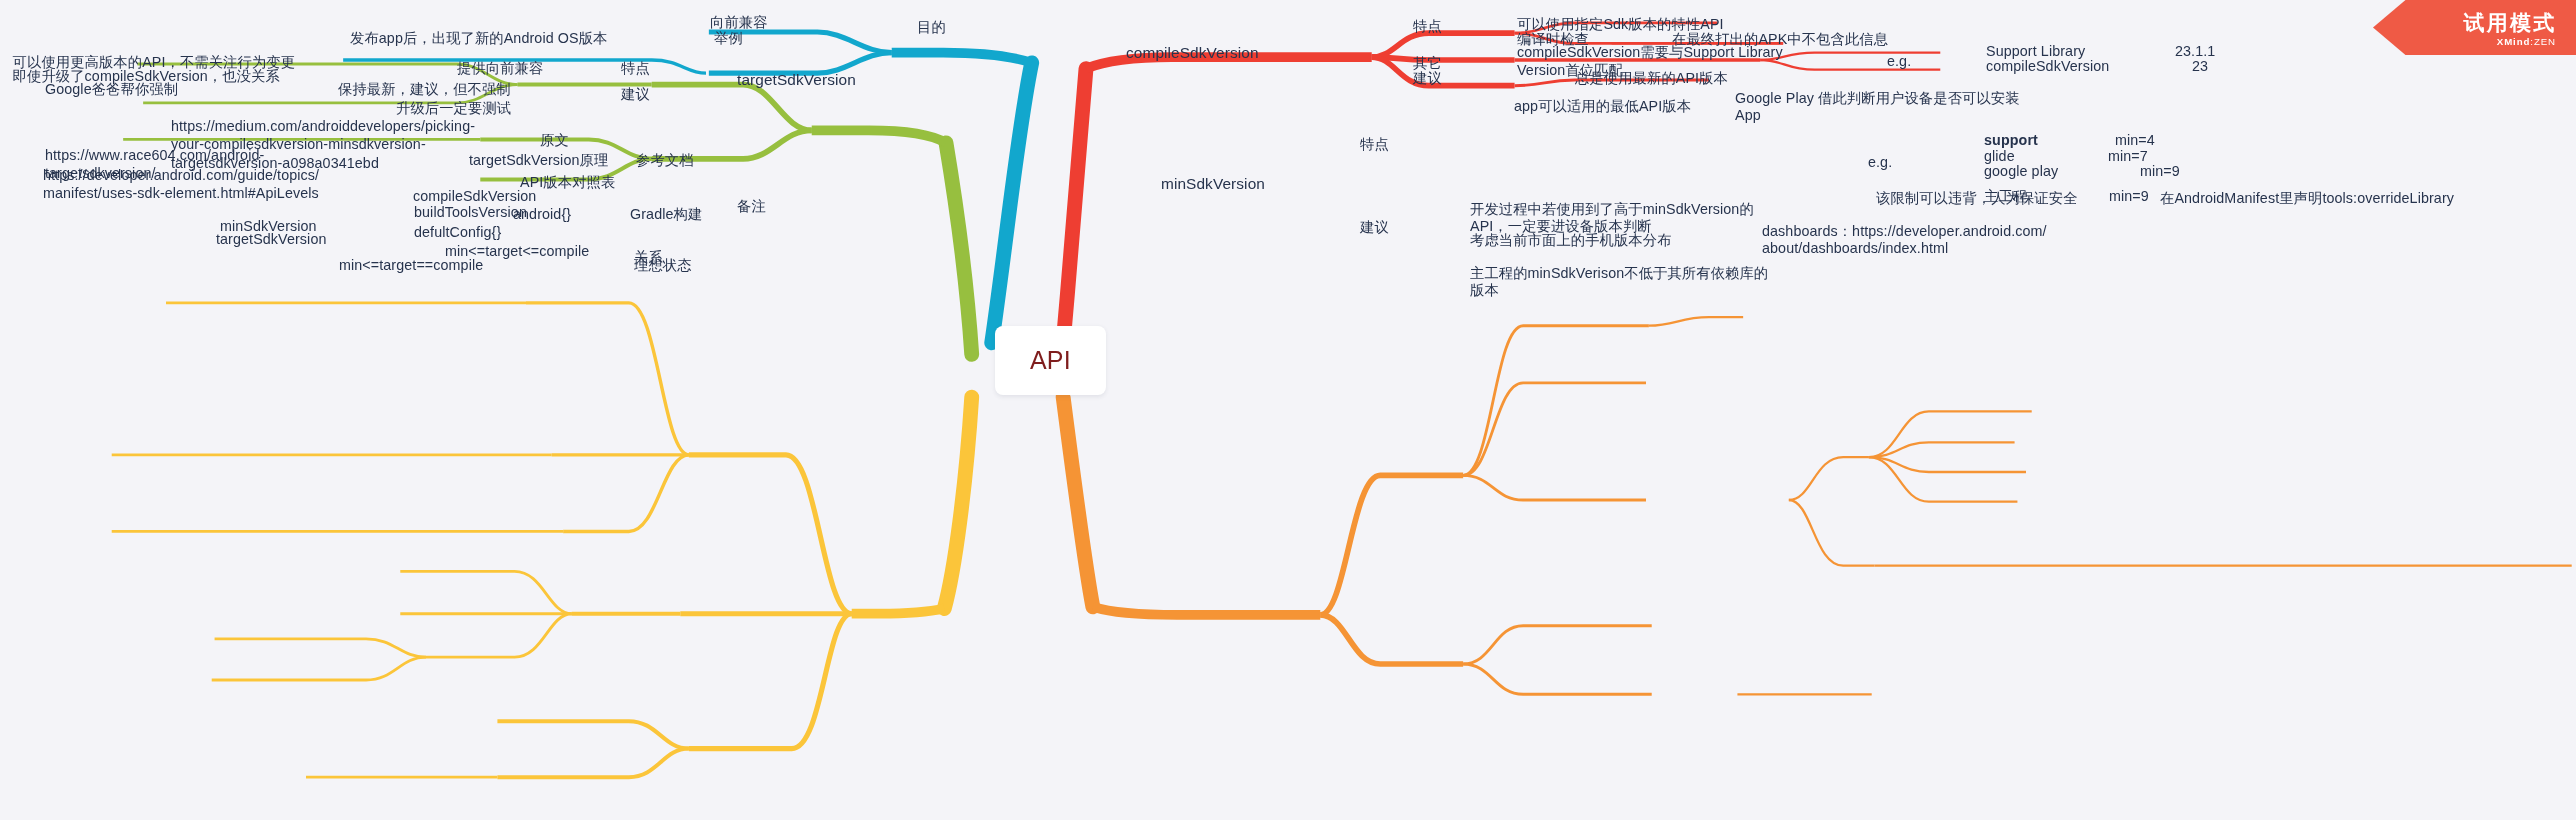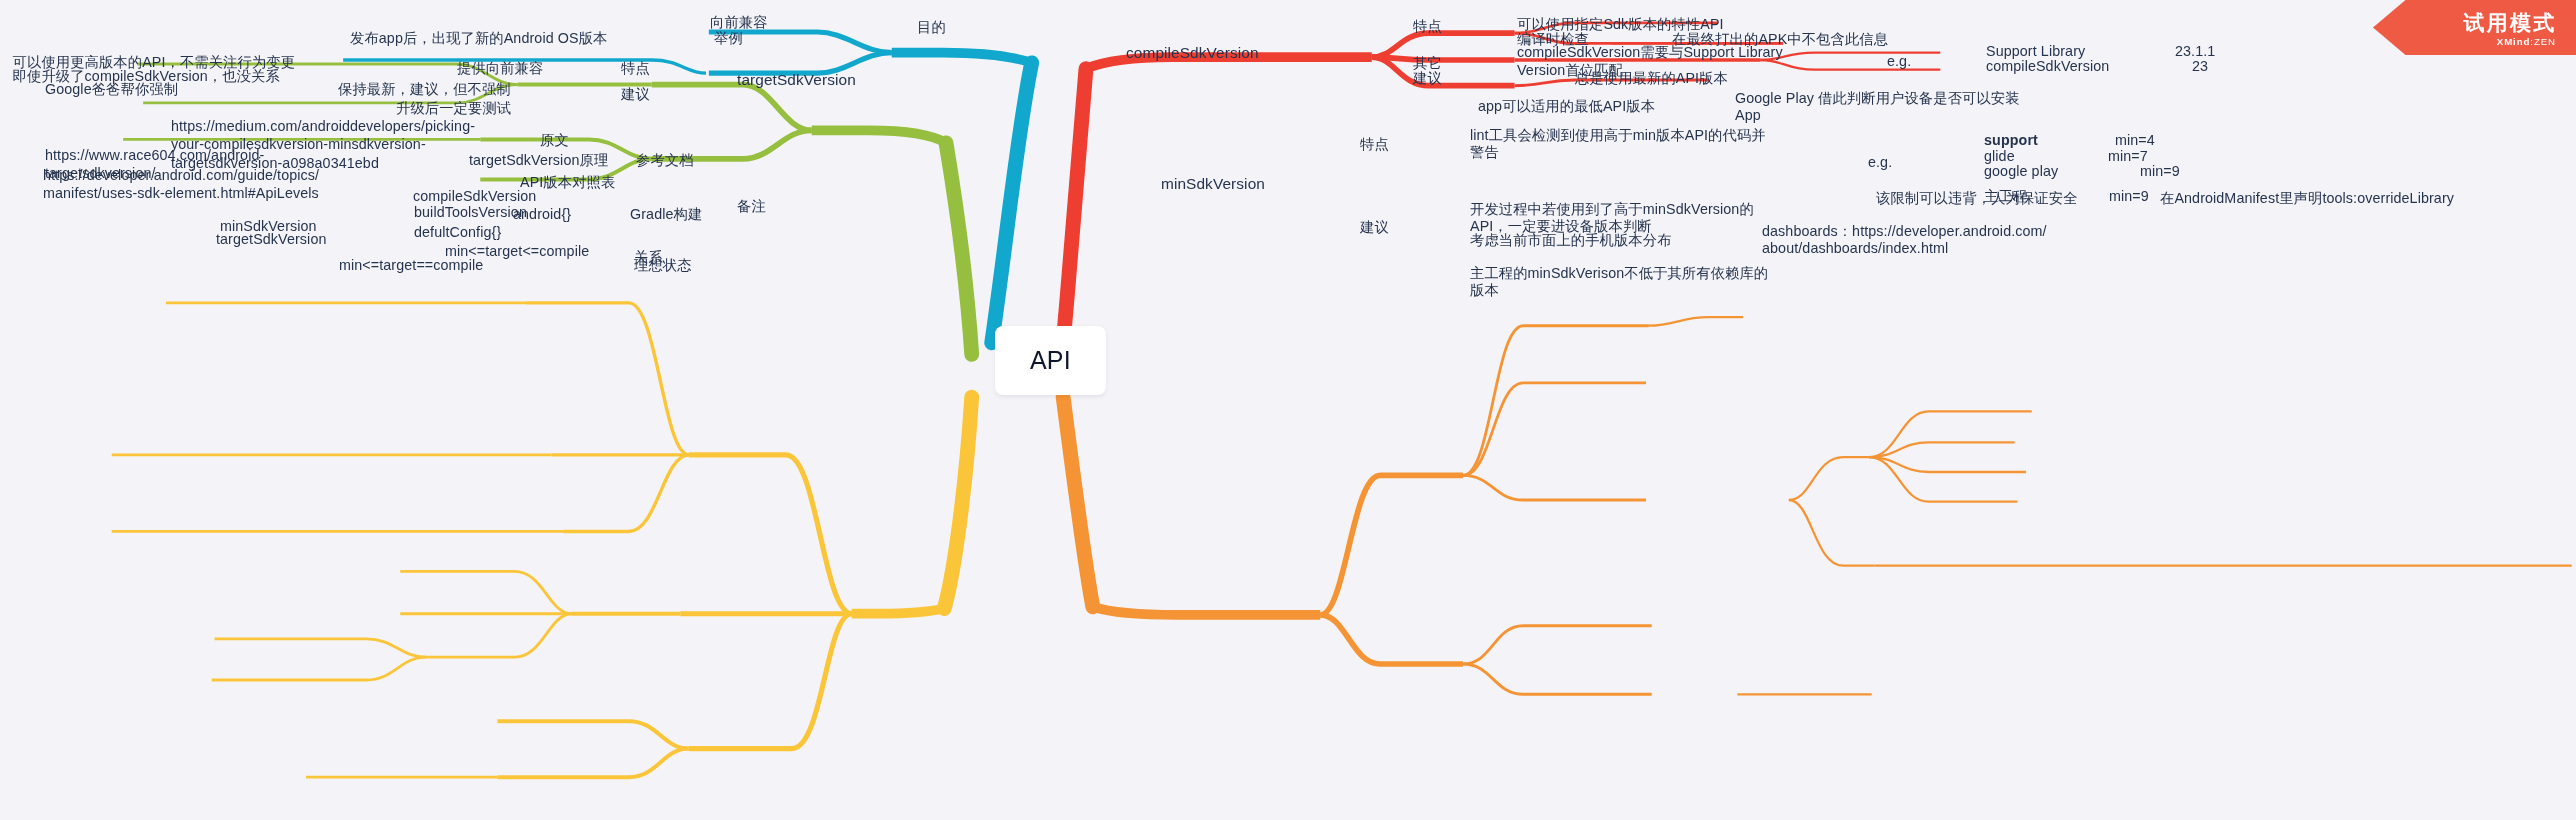--- a/index.html
+++ b/index.html
@@ -20,21 +20,21 @@
     white-space:pre;
     letter-spacing:0.1px;
   }
   .node.wrap{white-space:pre-line;}
   .root{
     position:absolute;
     background:#ffffff;
     border-radius:8px;
     box-shadow:0 1.1px 4px rgba(40,50,80,.09);
     display:flex;align-items:center;justify-content:center;
-    color:#0f172a;
+    color:#7f1d1d;
     font-size:25px;
     letter-spacing:0.3px;
   }
   .badge{
     position:absolute;
     right:0;top:0;
     width:203px;height:55px;
     background:#ef5a45;
     display:block;
     clip-path:polygon(16% 0, 100% 0, 100% 100%, 16% 100%, 0 50%);
@@ -208,25 +208,23 @@
   <div class="node" style="left: 2175px; top: 42px;"><span>23.1.1</span></div>
   <div class="node" style="left: 1986px; top: 57px;"><span>compileSdkVersion</span></div>
   <div class="node" style="left: 2192px; top: 57px;"><span>23</span></div>
 
   <div class="node" style="left: 1413px; top: 69px;"><span>建议</span></div>
   <div class="node" style="left: 1575px; top: 69px;"><span>总是使用最新的API版本</span></div>
 
   <div class="node" style="left: 1161px; top: 174px; font-size: 15.4px;"><span>minSdkVersion</span></div>
 
   <div class="node" style="left: 1360px; top: 135px;"><span>特点</span></div>
-  <div class="node" style="left: 1478px; top: 97px;"><span>app可以适用的最低API版本</span></div>
+  <div class="node" style="left: 1514px; top: 97px;"><span>app可以适用的最低API版本</span></div>
   <div class="node wrap" style="left: 1735px; top: 90px; line-height: 17px;"><span>Google Play 借此判断用户设备是否可以安装
 App</span></div>
-  <div class="node wrap" style="left:1470px;top:127px;line-height:17px;"><span>lint工具会检测到使用高于min版本API的代码并
-警告</span></div>
   <div class="node wrap" style="left:1470px;top:237px;line-height:17px;margin-top:28px;"><span>主工程的minSdkVerison不低于其所有依赖库的
 版本</span></div>
 
   <div class="node" style="left: 1868px; top: 153px;"><span>e.g.</span></div>
   <div class="node" style="left: 1984px; top: 131px; font-weight: bold;"><span>support</span></div>
   <div class="node" style="left: 2115px; top: 131px;"><span>min=4</span></div>
   <div class="node" style="left: 1984px; top: 147px;"><span>glide</span></div>
   <div class="node" style="left: 2108px; top: 147px;"><span>min=7</span></div>
   <div class="node" style="left: 1984px; top: 162px;"><span>google play</span></div>
   <div class="node" style="left: 2140px; top: 162px;"><span>min=9</span></div>

